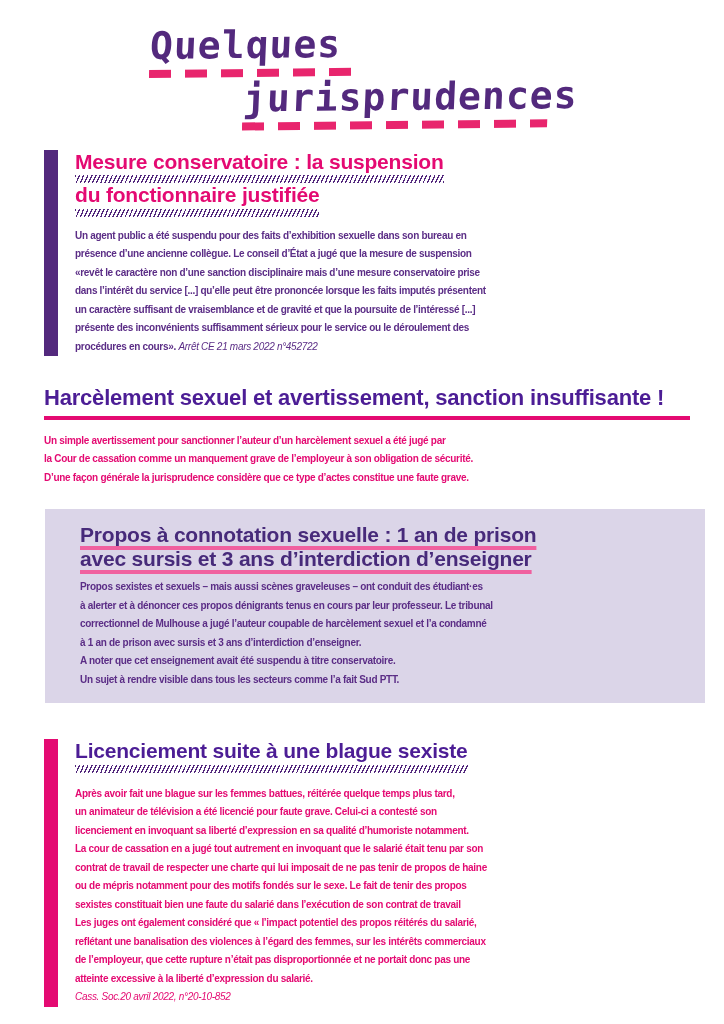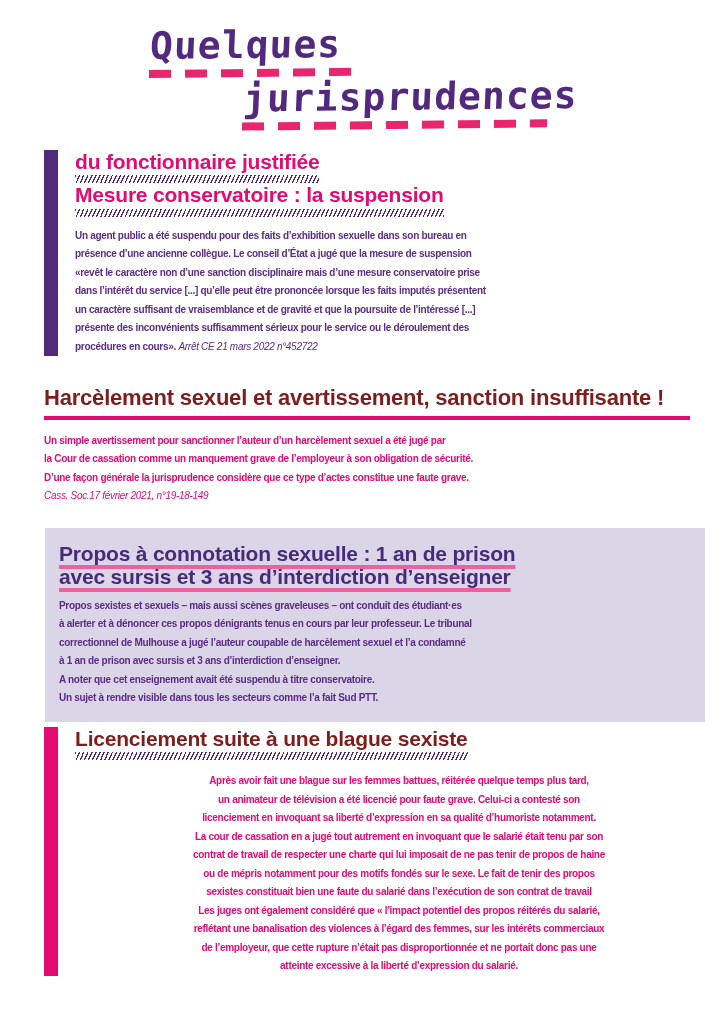--- a/index.html
+++ b/index.html
@@ -35,21 +35,21 @@
 
   
   .sec-flex{display:flex;margin-left:44px;}
   .accent-bar{width:14px;flex:0 0 14px;}
   .bar-purple{background:var(--purple);}
   .bar-pink{background:var(--pink);}
   .sec-content{padding-left:17px;width:648px;}
 
   .sec-title{margin:0;font-size:21px;line-height:1.12;letter-spacing:-0.2px;}
   .title-pink{color:var(--pink);}
-  .title-purple{color:#7f1d1d;}
+  .title-purple{color:#4c1d95;}
 
   .hatched{display:table;}
   .hatched::after{
     content:"";display:block;height:8px;margin-top:2px;
     background:repeating-linear-gradient(115deg,var(--purple) 0 1.3px,transparent 1.3px 3.7px);
   }
 
   .body{
     margin:0;white-space:pre-line;
     font-size:10px;line-height:18.5px;letter-spacing:-0.3px;
@@ -65,32 +65,32 @@
   
   .sec2{margin:30px 34px 0 44px;}
   .sec2 .sec-title{
     font-size:22px;border-bottom:4px solid var(--pink);padding-bottom:5px;
   }
   .sec2 .body{margin-top:12px;width:648px;}
 
   
   .sec3{
     margin:22px 0 0 45px;width:660px;box-sizing:border-box;
-    background:var(--lavender);padding:14px 8px 14px 14px;
+    background:var(--lavender);padding:14px 8px 14px 35px;
   }
   .sec3 .sec-title{
     white-space:pre-line;color:#472a7a;
     text-decoration:underline;text-decoration-color:#f0609f;
     text-decoration-thickness:3.5px;text-underline-offset:4px;
   }
   .sec3 .body{margin-top:8px;width:615px;}
 
   
-  .sec4{margin-top:5px;}
-  .sec4 .body{margin-top:12px;text-align:center;}
+  .sec4{margin-top:36px;}
+  .sec4 .body{margin-top:12px;}
 </style>
 </head>
 <body>
 
 <div class="page">
 
   <header class="masthead">
     <div class="script-line l1">
       <span class="script-text">Quelques</span>
       <div class="dashes d1"></div>
@@ -99,42 +99,42 @@
       <span class="script-text">jurisprudences</span>
       <div class="dashes d2"></div>
     </div>
   </header>
 
   <section class="sec-flex sec1">
     <div class="accent-bar bar-purple"></div>
     <div class="sec-content">
       <h2 class="sec-title title-pink">
         <span class="hatched">
-            <span>du fonctionnaire justifiée</span>
+            <span>Mesure conservatoire : la suspension</span>
           </span>
         <span class="hatched">
-            <span>Mesure conservatoire : la suspension</span>
+            <span>du fonctionnaire justifiée</span>
           </span>
       </h2>
       <p class="body text-purple"><span>Un agent public a été suspendu pour des faits d’exhibition sexuelle dans son bureau en
 présence d’une ancienne collègue. Le conseil d’État a jugé que la mesure de suspension
 «revêt le caractère non d’une sanction disciplinaire mais d’une mesure conservatoire prise
 dans l’intérêt du service [...] qu’elle peut être prononcée lorsque les faits imputés présentent
 un caractère suffisant de vraisemblance et de gravité et que la poursuite de l’intéressé [...]
 présente des inconvénients suffisamment sérieux pour le service ou le déroulement des
 procédures en cours». </span><em class="cite">Arrêt CE 21 mars 2022 n°452722</em></p>
     </div>
   </section>
 
   <section class="sec2">
     <h2 class="sec-title title-purple">Harcèlement sexuel et avertissement, sanction insuffisante !</h2>
     <p class="body text-pink"><span>Un simple avertissement pour sanctionner l’auteur d’un harcèlement sexuel a été jugé par
 la Cour de cassation comme un manquement grave de l’employeur à son obligation de sécurité.
 D’une façon générale la jurisprudence considère que ce type d’actes constitue une faute grave.
-</span><em class="cite">Cass. Soc.17 février 2021, n°19-18-149</em></p>
+</span></p>
   </section>
 
   <section class="sec3">
     <h2 class="sec-title">Propos à connotation sexuelle : 1 an de prison
 avec sursis et 3 ans d’interdiction d’enseigner</h2>
     <p class="body text-purple">Propos sexistes et sexuels – mais aussi scènes graveleuses – ont conduit des étudiant·es
 à alerter et à dénoncer ces propos dénigrants tenus en cours par leur professeur. Le tribunal
 correctionnel de Mulhouse a jugé l’auteur coupable de harcèlement sexuel et l’a condamné
 à 1 an de prison avec sursis et 3 ans d’interdiction d’enseigner.
 A noter que cet enseignement avait été suspendu à titre conservatoire.
@@ -153,17 +153,17 @@
 un animateur de télévision a été licencié pour faute grave. Celui-ci a contesté son
 licenciement en invoquant sa liberté d’expression en sa qualité d’humoriste notamment.
 La cour de cassation en a jugé tout autrement en invoquant que le salarié était tenu par son
 contrat de travail de respecter une charte qui lui imposait de ne pas tenir de propos de haine
 ou de mépris notamment pour des motifs fondés sur le sexe. Le fait de tenir des propos
 sexistes constituait bien une faute du salarié dans l’exécution de son contrat de travail
 Les juges ont également considéré que « l’impact potentiel des propos réitérés du salarié,
 reflétant une banalisation des violences à l’égard des femmes, sur les intérêts commerciaux
 de l’employeur, que cette rupture n’était pas disproportionnée et ne portait donc pas une
 atteinte excessive à la liberté d’expression du salarié.
-</span></p>
+</span><em class="cite">Cass. Soc.20 avril 2022, n°20-10-852</em></p>
     </div>
   </section>
 
 </div>
 
 </body></html>

